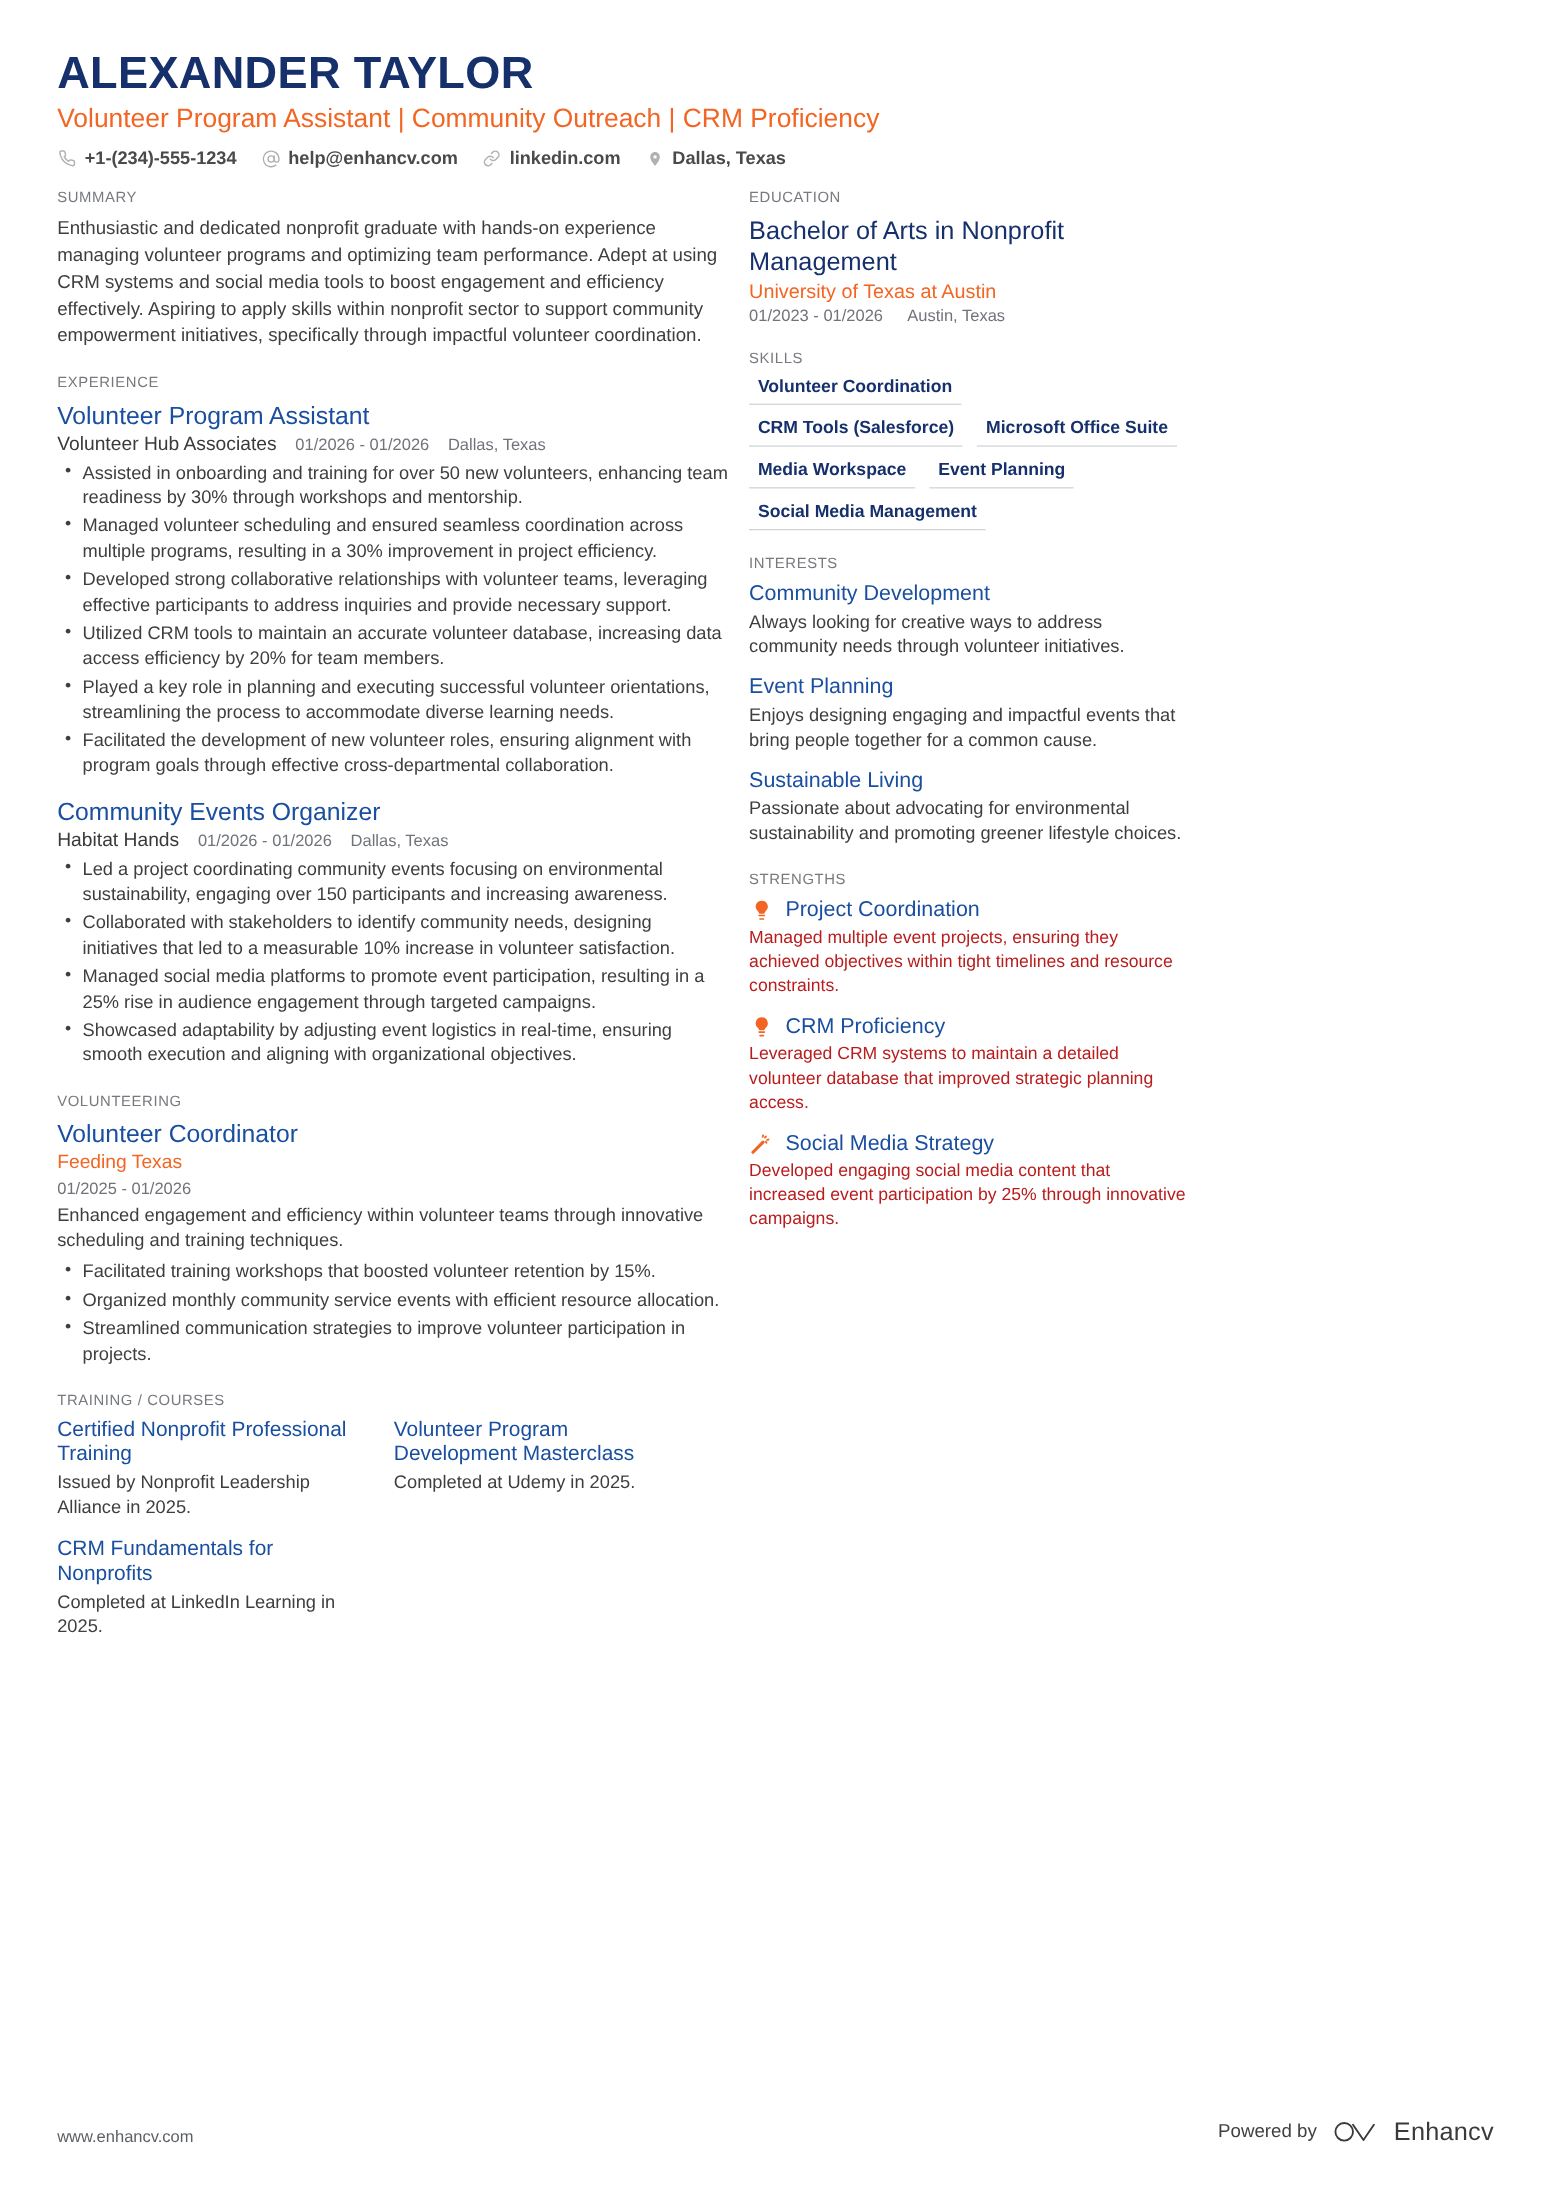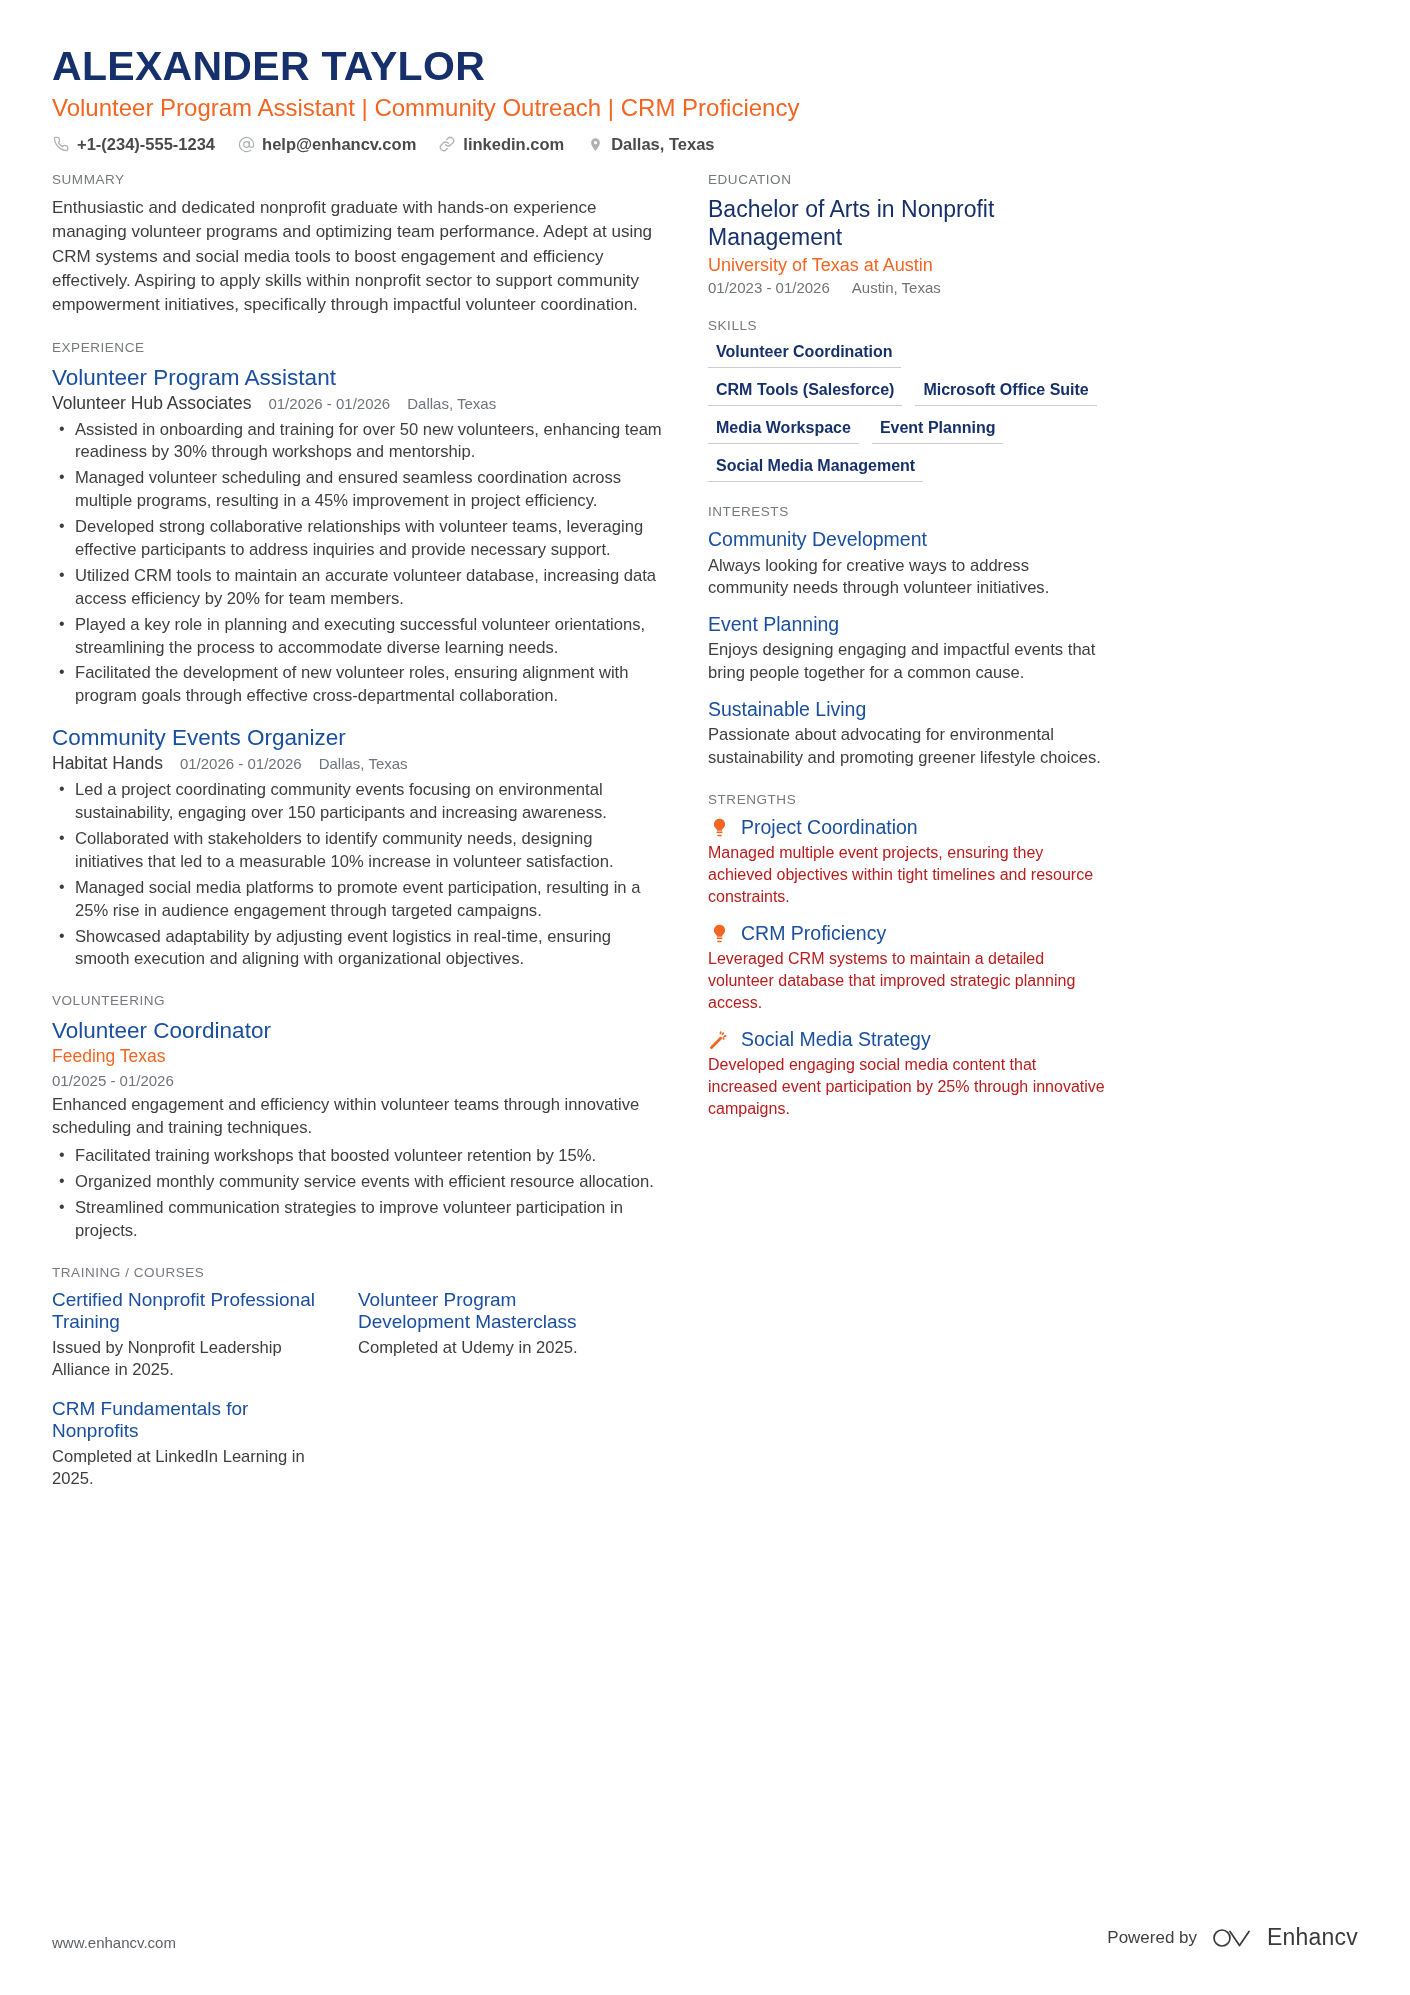--- a/index.html
+++ b/index.html
@@ -62,21 +62,21 @@
     margin-right: 7px;
     color: #aeb2b7;
     flex: 0 0 auto;
   }
   .contact-item .cicon svg { display: block; }
 
   
   .cols {
     display: flex;
     align-items: flex-start;
-    gap: 46px;
+    gap: 19px;
   }
   .col-left { width: 610px; flex: 0 0 610px; }
   .col-right { width: 398px; flex: 0 0 398px; }
 
   
   .sec-label {
     font-size: 13.5px;
     letter-spacing: 0.55px;
     color: #76797e;
     text-transform: uppercase;
@@ -367,21 +367,21 @@
 
         <div class="entry">
           <div class="entry-title">Volunteer Program Assistant</div>
           <div class="entry-meta">
             <span class="entry-org">Volunteer Hub Associates</span>
             <span class="entry-dates">01/2026 - 01/2026</span>
             <span class="entry-loc">Dallas, Texas</span>
           </div>
           <ul class="bullets">
             <li>Assisted in onboarding and training for over 50 new volunteers, enhancing team readiness by 30% through workshops and mentorship.</li>
-            <li>Managed volunteer scheduling and ensured seamless coordination across multiple programs, resulting in a 45% improvement in project efficiency.</li>
+            <li>Managed volunteer scheduling and ensured seamless coordination across multiple programs, resulting in a 30% improvement in project efficiency.</li>
             <li>Developed strong collaborative relationships with volunteer teams, leveraging effective participants to address inquiries and provide necessary support.</li>
             <li>Utilized CRM tools to maintain an accurate volunteer database, increasing data access efficiency by 20% for team members.</li>
             <li>Played a key role in planning and executing successful volunteer orientations, streamlining the process to accommodate diverse learning needs.</li>
             <li>Facilitated the development of new volunteer roles, ensuring alignment with program goals through effective cross-departmental collaboration.</li>
           </ul>
         </div>
 
         <div class="entry">
           <div class="entry-title">Community Events Organizer</div>
           <div class="entry-meta">

